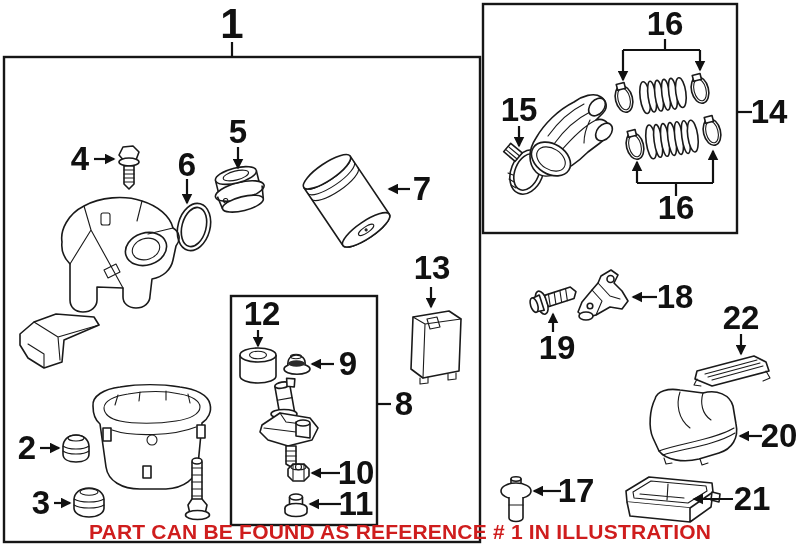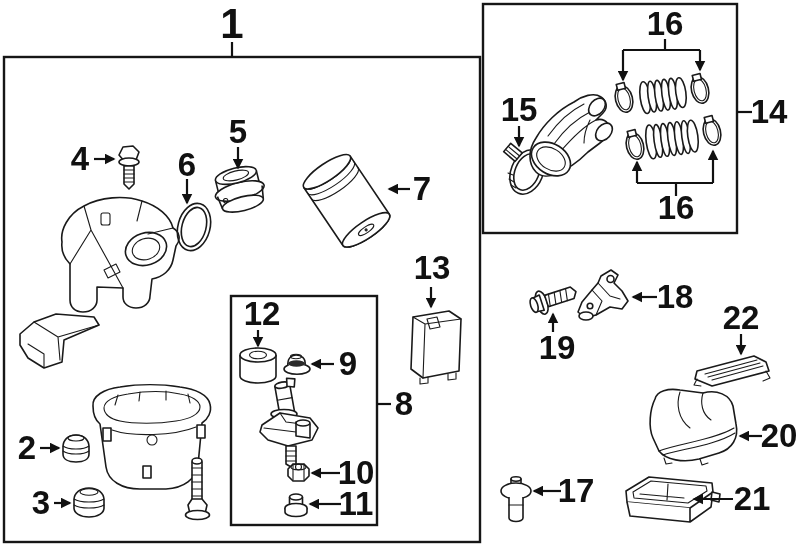--- a/index.html
+++ b/index.html
@@ -359,13 +359,14 @@
   <g>
     <path class="ldr" d="M733,499 L694,499" marker-end="url(#ah)"></path>
     <text class="lbl" x="752" y="510">21</text>
   </g>
   <g>
     <path class="ldr" d="M741,334 L741,354" marker-end="url(#ah)"></path>
     <text class="lbl" x="741" y="329">22</text>
   </g>
 </svg>
 
+<div class="note">PART CAN BE FOUND AS REFERENCE # 1 IN ILLUSTRATION</div>
 </div>
 
 </body></html>

